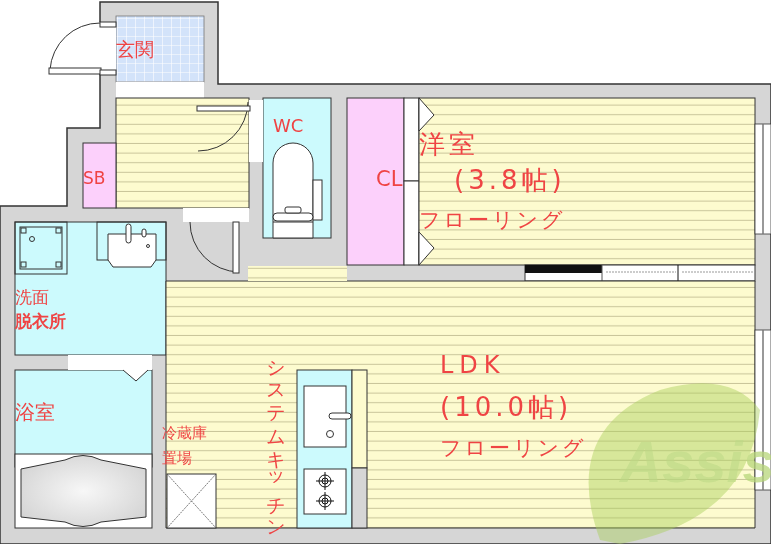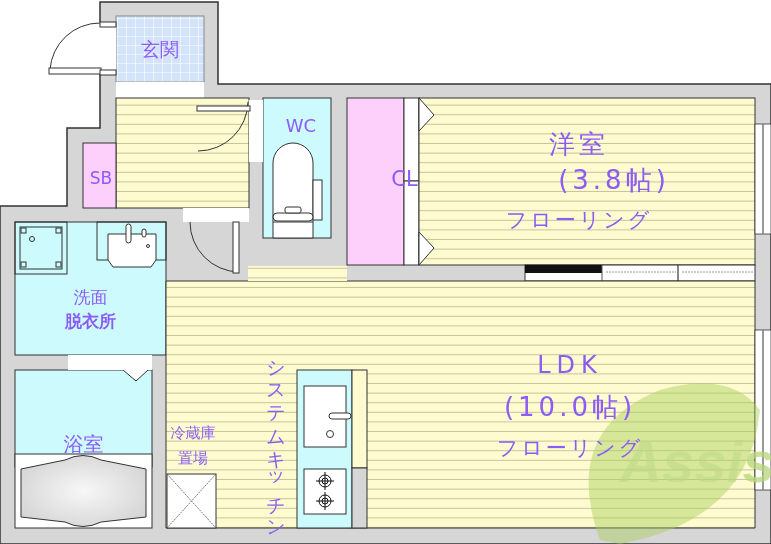--- a/index.html
+++ b/index.html
@@ -1,18 +1,18 @@
 <!DOCTYPE html>
 <html><head>
 <meta charset="utf-8">
 <style>
   html,body{margin:0;padding:0;background:#ffffff;}
   body{width:771px;height:544px;position:relative;overflow:hidden;font-family:"DejaVu Sans","Liberation Sans",sans-serif;}
   #plan{position:absolute;left:0;top:0;width:771px;height:544px;}
-  .lbl{position:absolute;color:#8b5cf6;text-align:center;white-space:nowrap;line-height:1.15;}
+  .lbl{position:absolute;color:#ef4444;text-align:left;white-space:nowrap;line-height:1.15;}
 </style>
 </head>
 <body>
 
 <svg id="plan" viewBox="0 0 771 544" xmlns="http://www.w3.org/2000/svg">
   <defs>
     <pattern id="floorLines" width="10" height="9.6" patternUnits="userSpaceOnUse">
       <rect width="10" height="9.6" fill="#fdfbcf"></rect>
       <line x1="0" y1="9.1" x2="10" y2="9.1" stroke="#c9c59a" stroke-width="1"></line>
     </pattern>
@@ -161,31 +161,31 @@
   </g>
 
   <g opacity="0.75">
     <path d="M600 540 Q560 430 660 390 Q730 370 760 410 Q750 520 620 544 Z" fill="#a8cf5a" opacity="0.6"></path>
     <text x="620" y="482" font-family="Liberation Sans, sans-serif" font-weight="bold" font-style="italic" font-size="58" fill="#b7d67a">Assist</text>
   </g>
 </svg>
 
 <div class="lbl" style="left:116px;top:39px;width:88px;font-size:19px;">玄関</div>
 <div class="lbl" style="left:83px;top:169px;width:36px;font-size:17px;">SB</div>
-<div class="lbl" style="left:263px;top:116px;width:76px;font-size:18px;">WC</div>
+<div class="lbl" style="left:263px;top:116px;width:76px;font-size:18px;padding-left:10px;">WC</div>
 <div class="lbl" style="left:347px;top:167px;width:57px;font-size:21px;margin-left:29px;">CL</div>
 
 <div class="lbl" style="left:419px;top:130px;width:320px;font-size:26px;letter-spacing:4px;">洋室</div>
 <div class="lbl" style="left:419px;top:166px;width:320px;font-size:26px;letter-spacing:4px;padding-left:35px;">(3.8帖)</div>
 <div class="lbl" style="left:419px;top:208px;width:320px;font-size:21px;letter-spacing:3px;">フローリング</div>
 
 <div class="lbl" style="left:15px;top:288px;width:151px;font-size:17px;">洗面</div>
 <div class="lbl" style="left:15px;top:312px;width:151px;font-size:17px;font-weight:bold;">脱衣所</div>
 
-<div class="lbl" style="left:15px;top:401px;width:137px;font-size:20px;margin-top:32px;">浴室</div>
+<div class="lbl" style="left:15px;top:401px;width:137px;font-size:20px;">浴室</div>
 
 <div class="lbl" style="left:162px;top:425px;width:62px;font-size:15px;">冷蔵庫</div>
 <div class="lbl" style="left:162px;top:450px;width:62px;font-size:15px;">置場</div>
 
 <div class="lbl" style="left:264px;top:348px;width:22px;font-size:19px;writing-mode:vertical-rl;line-height:1;white-space:normal;letter-spacing:1px;">システムキッチン</div>
 
 <div class="lbl" style="left:440px;top:352px;width:260px;font-size:24px;letter-spacing:6px;">LDK</div>
 <div class="lbl" style="left:440px;top:393px;width:260px;font-size:26px;letter-spacing:4px;">(10.0帖)</div>
 <div class="lbl" style="left:440px;top:436px;width:260px;font-size:21px;letter-spacing:3px;">フローリング</div>
 

